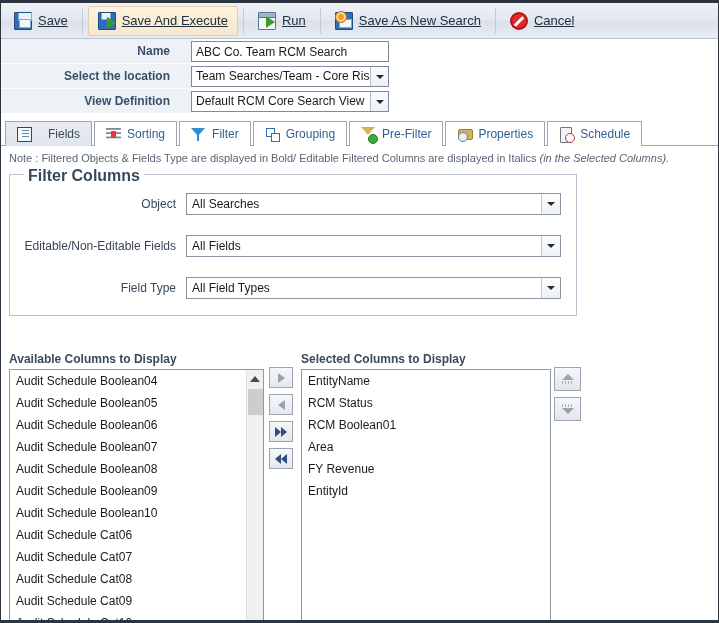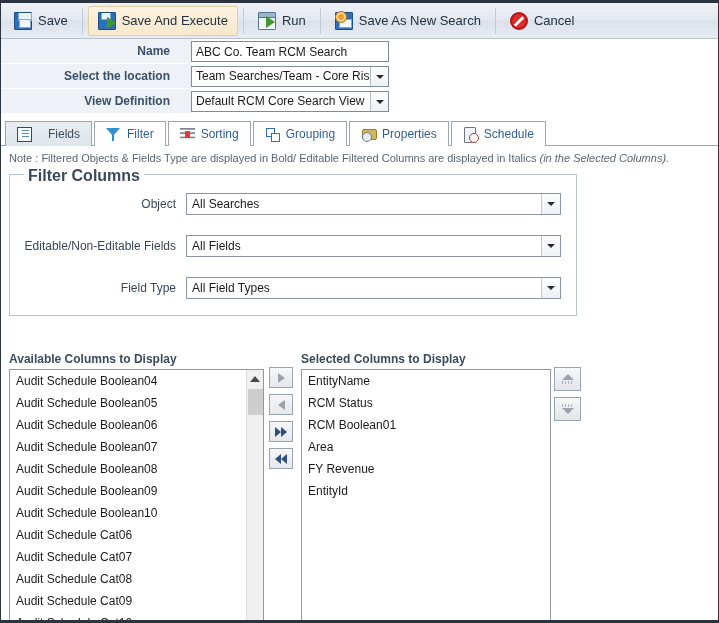--- a/index.html
+++ b/index.html
@@ -36,20 +36,21 @@
   .tbtn {
     display: flex;
     align-items: center;
     gap: 6px;
     height: 30px;
     padding: 0 9px;
     cursor: default;
     white-space: nowrap;
     font-size: 13px;
     color: #22303f;
+    text-decoration: underline;
   }
   .tbtn.hot {
     background: linear-gradient(to bottom,#fdf3e0,#f7e7cc);
     border: 1px solid #e6cfa6;
     border-radius: 2px;
   }
   .tb-divider {
     width: 1px; height: 26px;
     background: #c3ccd8;
     margin: 0 3px;
@@ -445,30 +446,34 @@
       </div>
     </div>
   </div>
 
   <div class="tabstrip">
     <div class="tab active">
       <span class="ti ti-fields"></span>
       <span>Fields</span>
     </div>
     <div class="tab">
+      <span class="ti ti-sorting"></span>
+      <span>Sorting</span>
+    </div>
+    <div class="tab">
       <span class="ti ti-filter"></span>
       <span>Filter</span>
-    </div>
-    <div class="tab">
-      <span class="ti ti-sorting"></span>
-      <span>Sorting</span>
     </div>
     <div class="tab">
       <span class="ti ti-grouping"></span>
       <span>Grouping</span>
+    </div>
+    <div class="tab">
+      <span class="ti ti-prefilter"></span>
+      <span>Pre-Filter</span>
     </div>
     <div class="tab">
       <span class="ti ti-properties"></span>
       <span>Properties</span>
     </div>
     <div class="tab">
       <span class="ti ti-schedule"></span>
       <span>Schedule</span>
     </div>
   </div>

